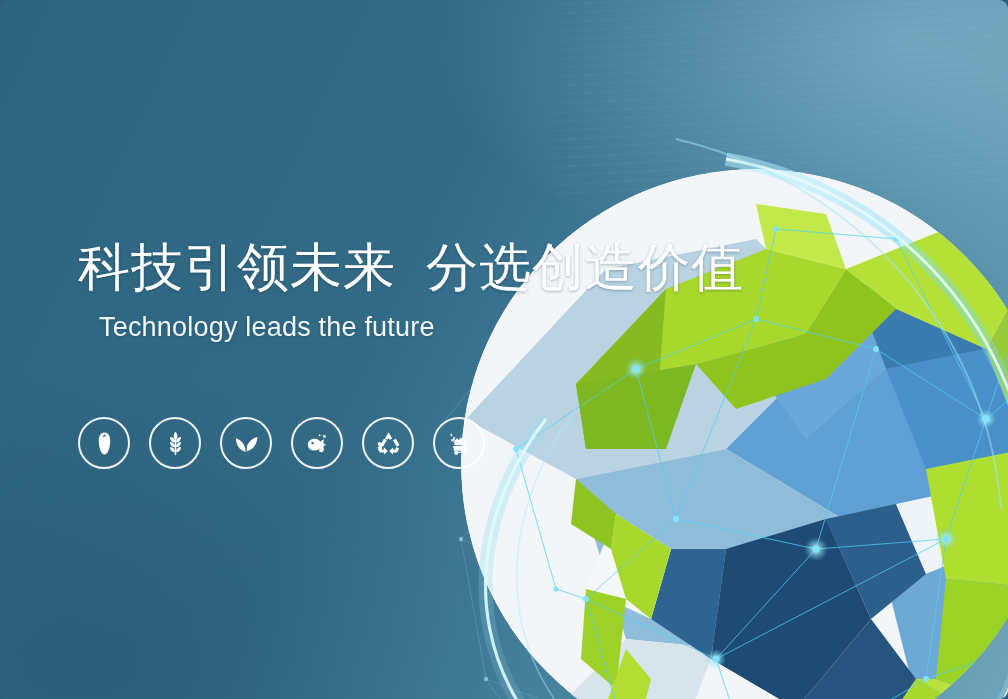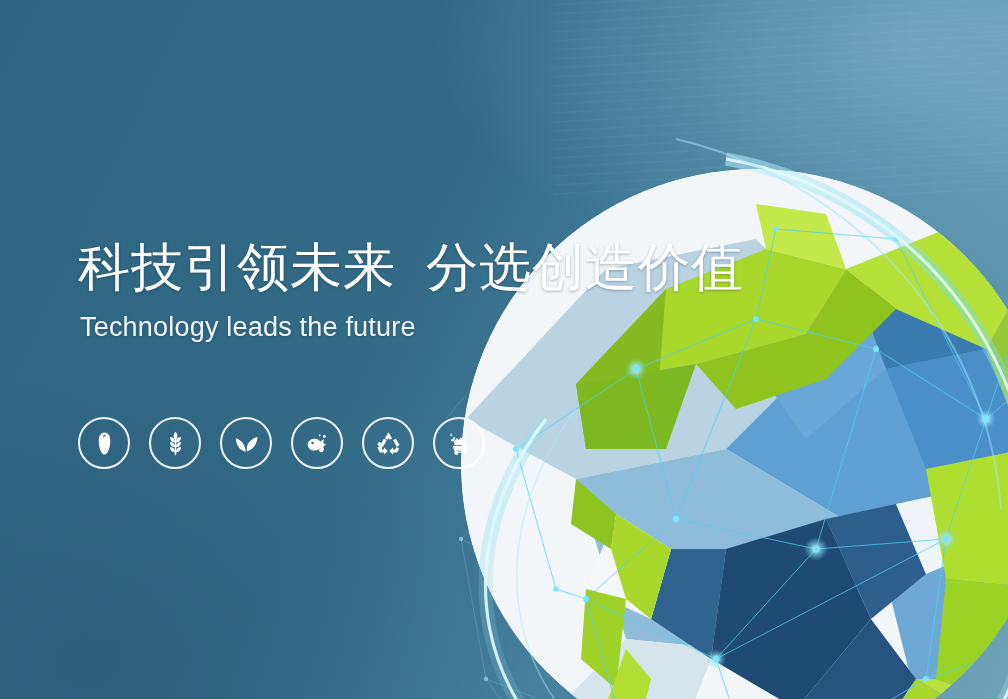--- a/index.html
+++ b/index.html
@@ -7,20 +7,21 @@
     padding: 0;
     background: #2d5f7d;
   }
   #banner {
     position: relative;
     width: 1008px;
     height: 699px;
     overflow: hidden;
     font-family: "Liberation Sans", "DejaVu Sans", sans-serif;
     background: #336b87;
+    border-radius: 9px;
   }
   .bg-grad-2 {
     position: absolute;
     inset: 0;
     background: linear-gradient(115deg, #2e6480 0%, #336b87 40%, #4b87a3 72%, #6ea3b8 100%);
   }
   .bg-sheen {
     position: absolute;
     inset: 0;
     background:
@@ -73,21 +74,21 @@
   .headline .gap { display: inline-block; width: 30px; }
   .subtitle {
     margin: 14px 0 0 2px;
     color: #f2f7fa;
     font-size: 27px;
     line-height: 31px;
     font-weight: 300;
     letter-spacing: .2px;
     text-shadow: 0 1px 3px rgba(12,45,64,0.30);
   }
-  .subtitle div { white-space: nowrap; }
+  .subtitle div { white-space: nowrap; margin-left: 19px; }
 
   
   .icon-row {
     position: absolute;
     left: 78px;
     top: 417px;
     display: flex;
     gap: 19px;
   }
   .icon-circle {

